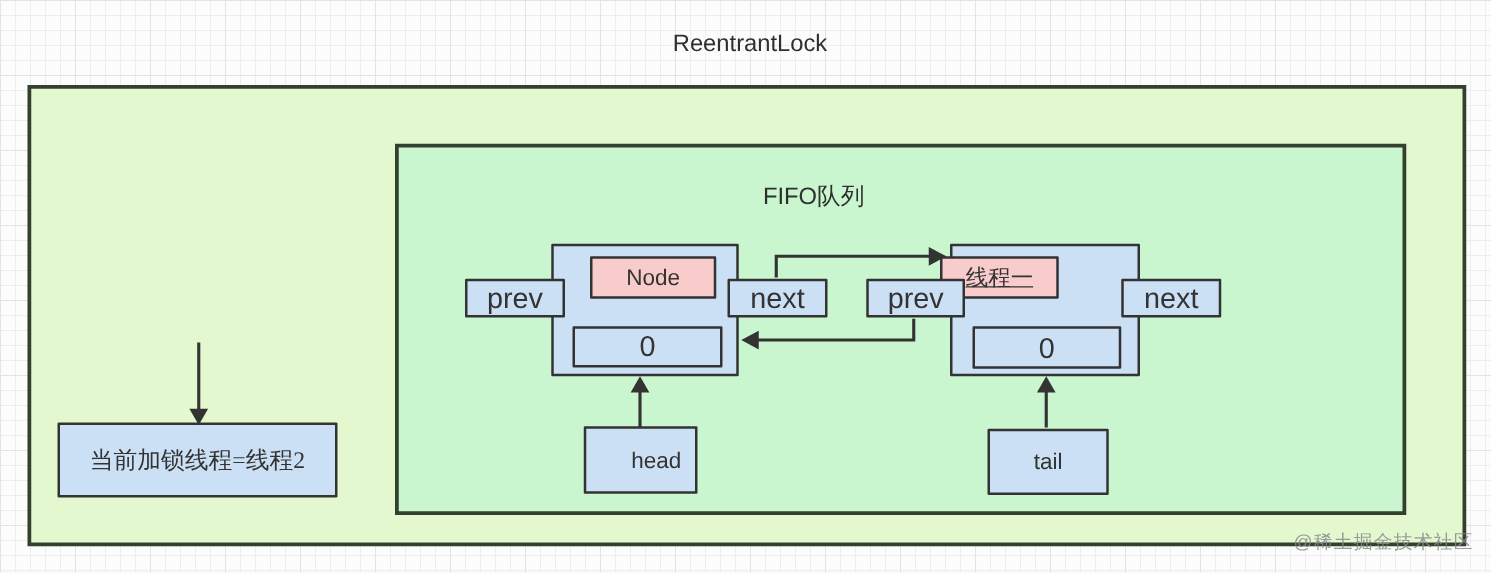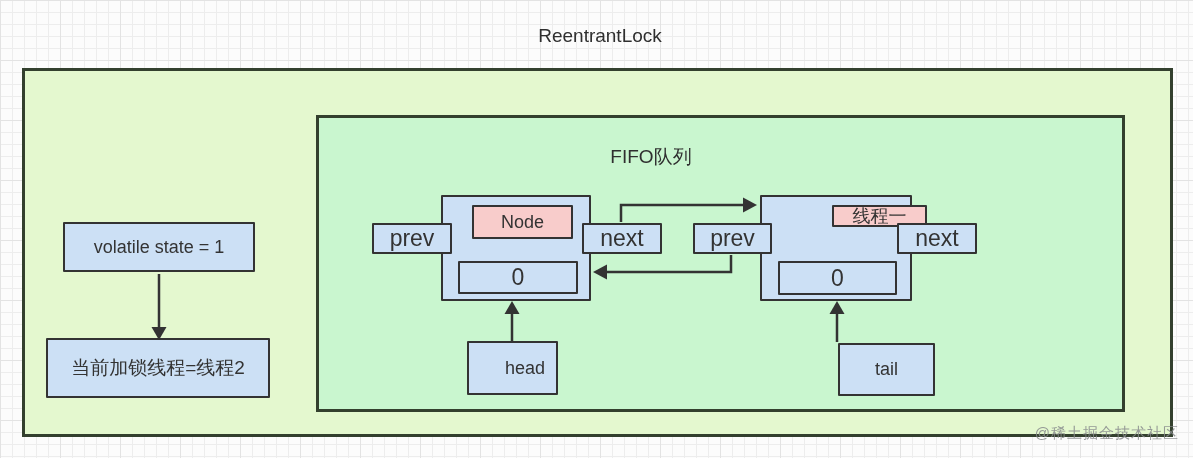--- a/index.html
+++ b/index.html
@@ -51,38 +51,37 @@
 
 <div class="stage">
 
   <div class="abs label title-text" style="left:450px;top:24px;width:300px;height:24px;">ReentrantLock</div>
 
   <div class="abs green-outer" style="left:22px;top:68px;width:1151px;height:369px;"></div>
 
   <div class="abs green-inner" style="left:316px;top:115px;width:809px;height:297px;"></div>
   <div class="abs label title-text" style="left:501px;top:145px;width:300px;height:24px;">FIFO队列</div>
 
-  <div class="abs box blue small-text node-part" style="left:63px;top:222px;width:192px;height:50px;font-size:18px;">volatile state = 1</div>
 
-  <div class="abs box blue cjk-text node-part" style="left:46px;top:338px;width:224px;height:60px;font-size:19px;">当前加锁线程=线程2</div>
+  <div class="abs box blue cjk-text node-part" style="left:46px;top:338px;width:224px;height:60px;font-size:19px;font-family:Liberation Serif, serif;">当前加锁线程=线程2</div>
 
   <div class="abs box blue node-outer" style="left:441px;top:195px;width:150px;height:106px;"></div>
   <div class="abs box pink cjk-text node-part" style="left:472px;top:205px;width:101px;height:34px;">Node</div>
   <div class="abs box blue small-text node-part" style="left:458px;top:261px;width:120px;height:33px;">0</div>
   <div class="abs box blue small-text node-part" style="left:372px;top:223px;width:80px;height:31px;">prev</div>
   <div class="abs box blue small-text node-part" style="left:582px;top:223px;width:80px;height:31px;">next</div>
 
   <div class="abs box blue node-outer" style="left:760px;top:195px;width:152px;height:106px;"></div>
-  <div class="abs box pink cjk-text node-part" style="left:832px;top:205px;width:95px;height:22px;">线程一</div>
+  <div class="abs box pink cjk-text node-part" style="left:752px;top:205px;width:95px;height:34px;text-decoration:underline;">线程一</div>
   <div class="abs box blue small-text node-part" style="left:778px;top:261px;width:119px;height:34px;">0</div>
   <div class="abs box blue small-text node-part" style="left:693px;top:223px;width:79px;height:31px;">prev</div>
   <div class="abs box blue small-text node-part" style="left:897px;top:223px;width:80px;height:31px;">next</div>
 
   <div class="abs box blue small-text node-part" style="left:467px;top:341px;width:91px;height:54px;font-size:18px;padding-left:25px;">head</div>
-  <div class="abs box blue small-text node-part" style="left:790px;top:343px;width:97px;height:53px;font-size:18px;margin-left:48px;">tail</div>
+  <div class="abs box blue small-text node-part" style="left:790px;top:343px;width:97px;height:53px;font-size:18px;">tail</div>
 
   <svg class="connectors" width="1193" height="458" viewBox="0 0 1193 458">
 
     <g>
       <line x1="159" y1="274" x2="159" y2="328" stroke="#333" stroke-width="2.5"></line>
       <polygon points="151.5,327 166.5,327 159,340" fill="#333"></polygon>
     </g>
 
     <g>
       <polyline points="621,222 621,205 744,205" fill="none" stroke="#333" stroke-width="2.5"></polyline>

